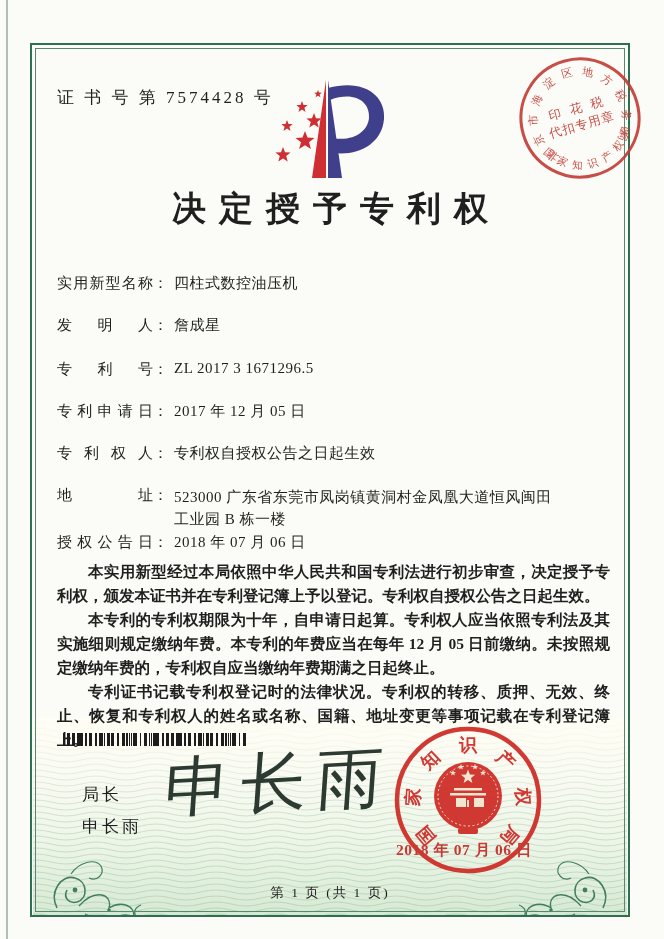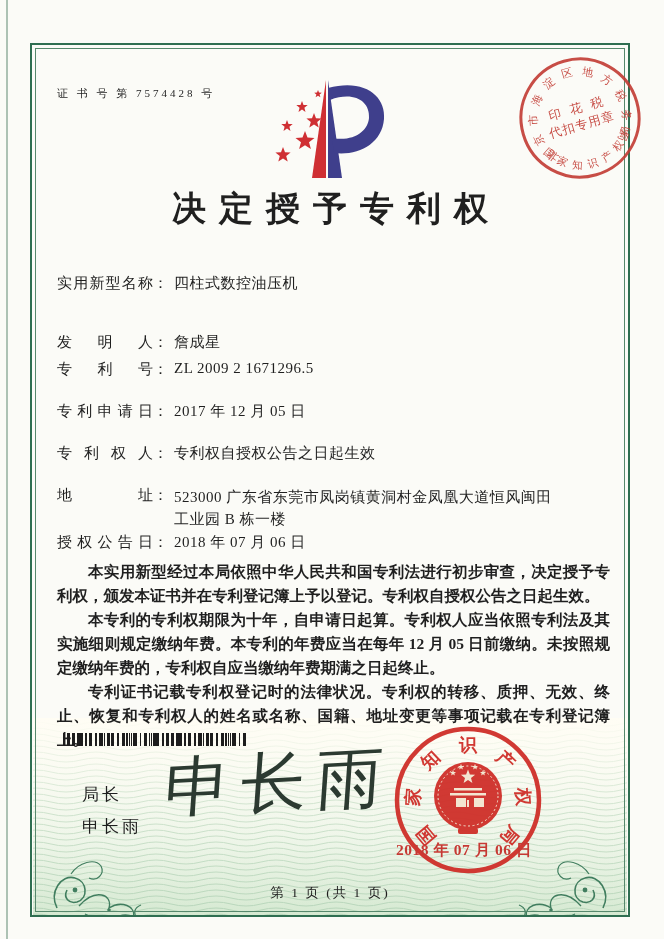--- a/index.html
+++ b/index.html
@@ -8,21 +8,21 @@
   .page-edge{position:absolute;left:6px;top:0;width:2px;height:939px;background:#93af9e;opacity:.75;}
   .frame-outer{position:absolute;left:30px;top:43px;width:600px;height:874px;
         border:2.5px solid #2f6e51;box-sizing:border-box;background:#fffdf4;}
   .frame-inner{position:absolute;left:35px;top:48px;width:590px;height:864px;
         border:1px solid #56886c;box-sizing:border-box;pointer-events:none;}
   .band{position:absolute;left:33px;top:718px;width:594px;height:198px;overflow:hidden;
         background:linear-gradient(to bottom,rgba(224,240,220,0) 0%,rgba(219,237,215,.55) 60%,rgba(209,231,205,.9) 100%);}
   .band svg{position:absolute;left:0;top:0;}
   .wave-fade{position:absolute;left:0;top:0;width:100%;height:100%;
         background:linear-gradient(to bottom,#fffdf4 0%,rgba(255,253,244,.35) 45%,rgba(255,253,244,0) 100%);}
-  .cert-no{position:absolute;left:57px;top:86px;font-size:11px;letter-spacing:3px;}
+  .cert-no{position:absolute;left:57px;top:86px;font-size:17px;letter-spacing:3px;}
   .logo{position:absolute;left:262px;top:74px;width:142px;height:112px;}
   .doc-title{position:absolute;left:30px;right:34px;top:186px;text-align:center;
         font-size:34px;font-weight:bold;letter-spacing:13px;text-indent:13px;}
   .frow{position:absolute;left:57px;width:560px;font-size:15px;white-space:nowrap;}
   .flabel{display:inline-block;width:96px;text-align:justify;text-align-last:justify;vertical-align:top;}
   .fcolon{vertical-align:top;}
   .fval{display:inline-block;vertical-align:top;margin-left:6px;letter-spacing:.5px;}
   .fval.multi{white-space:normal;width:440px;line-height:22px;}
   .pair2{position:absolute;left:350px;top:0;}
   .bodytext{position:absolute;left:57px;right:54px;top:560px;font-size:15.5px;line-height:24px;
@@ -146,25 +146,25 @@
         <text x="68" y="115" text-anchor="middle" dominant-baseline="central" font-size="10.5" fill="#c23b33" transform="rotate(360 68 115)">识</text>
         <text x="83.30170325948637" y="112.43937305316788" text-anchor="middle" dominant-baseline="central" font-size="10.5" fill="#c23b33" transform="rotate(341 83.30170325948637 112.43937305316788)">产</text>
         <text x="96.93608934030594" y="105.03650541951593" text-anchor="middle" dominant-baseline="central" font-size="10.5" fill="#c23b33" transform="rotate(322 96.93608934030594 105.03650541951593)">权</text>
         <text x="107.41751669343493" y="93.59803464570628" text-anchor="middle" dominant-baseline="central" font-size="10.5" fill="#c23b33" transform="rotate(303 107.41751669343493 93.59803464570628)">局</text>
       </g>
   </svg>
 
   <div class="frow" style="top:274px">
     <span class="flabel">实用新型名称</span><span class="fcolon">：</span><span class="fval">四柱式数控油压机</span>
   </div>
-  <div class="frow" style="top:333px">
+  <div class="frow" style="top:316px">
     <span class="flabel">发 明 人</span><span class="fcolon">：</span><span class="fval">詹成星</span>
   </div>
   <div class="frow" style="top:360px">
-    <span class="flabel">专 利 号</span><span class="fcolon">：</span><span class="fval">ZL 2009 2 1671296.5</span>
+    <span class="flabel">专 利 号</span><span class="fcolon">：</span><span class="fval">ZL 2017 3 1671296.5</span>
   </div>
   <div class="frow" style="top:402px">
     <span class="flabel">专利申请日</span><span class="fcolon">：</span><span class="fval">2017 年 12 月 05 日</span>
   </div>
   <div class="frow" style="top:444px">
     <span class="flabel">专 利 权 人</span><span class="fcolon">：</span><span class="fval">专利权自授权公告之日起生效</span>
   </div>
   <div class="frow" style="top:486px">
     <span class="flabel">地 址</span><span class="fcolon">：</span><span class="fval multi"><span>523000 广东省东莞市凤岗镇黄洞村金凤凰大道恒风闽田</span><br><span>工业园 B 栋一楼</span></span>
   </div>

